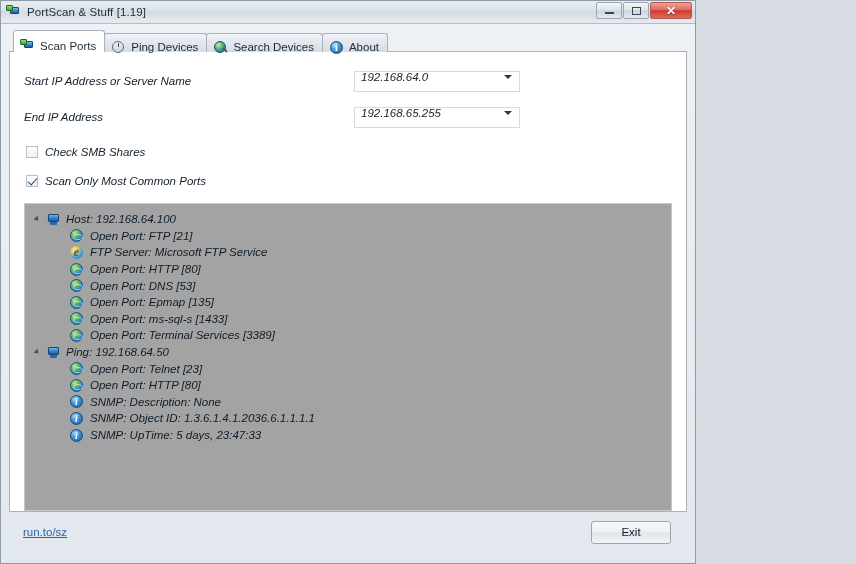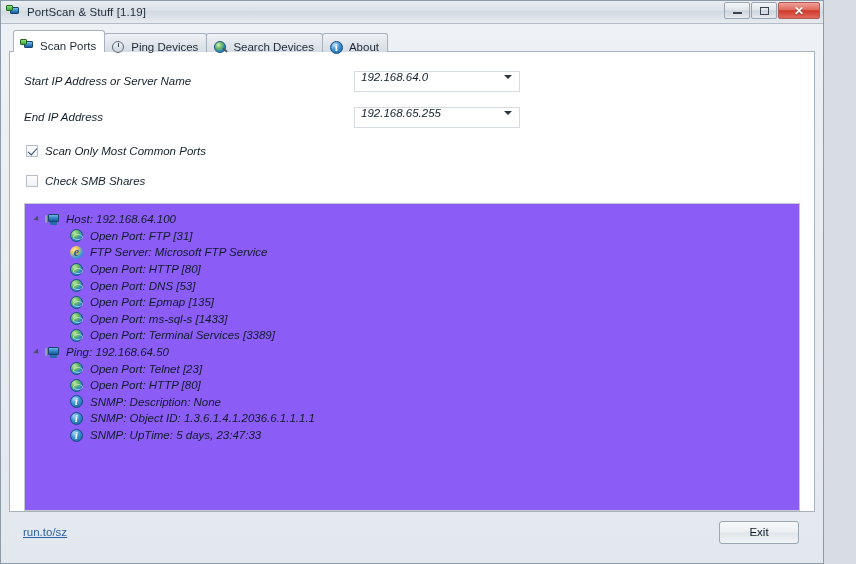--- a/index.html
+++ b/index.html
@@ -13,21 +13,21 @@
     font-size: 11.5px;
     color: #000;
     background: #d8dde3;
     overflow: hidden;
   }
 
   
   .window {
     position: absolute;
     left: 0; top: 0;
-    width: 824px; height: 564px;
+    width: 696px; height: 564px;
     box-sizing: border-box;
     background: linear-gradient(180deg,#eef1f5 0%, #e3e8ee 100%);
     border: 1px solid #8d9aa8;
     display: flex;
     flex-direction: column;
   }
 
   
   .titlebar {
     height: 22px;
@@ -212,21 +212,21 @@
     border-width: 0 1.7px 1.7px 0;
     transform: rotate(42deg);
   }
   .check-label { font-size: 11.5px; color: #13202c; }
 
   
   .tree {
     margin-top: 16px;
     flex: 1 1 auto;
     border: 1px solid #c2c9d1;
-    background: #8b5cf6;
+    background: #a3a3a3;
     overflow: hidden;
     padding: 7px 0 12px 0;
     box-sizing: border-box;
     min-height: 0;
   }
   .tree-node {
     display: flex;
     align-items: center;
     height: 16.6px;
     font-size: 11.5px;
@@ -504,47 +504,47 @@
       </div>
 
       <div class="form-row">
         <div class="form-label">End IP Address</div>
         <div class="combo">
           <div class="combo-value">192.168.65.255</div>
           <div class="combo-arrow"></div>
         </div>
       </div>
 
+      <div class="check-row second">
+        <div class="checkbox"></div>
+        <div class="check-label">Check SMB Shares</div>
+      </div>
+
       <div class="check-row">
         <div class="checkbox checked"></div>
         <div class="check-label">Scan Only Most Common Ports</div>
-      </div>
-
-      <div class="check-row second">
-        <div class="checkbox"></div>
-        <div class="check-label">Check SMB Shares</div>
       </div>
 
       <div class="tree">
 
         <div class="tree-node host">
           <div class="expander"></div>
           <div class="node-icon">
             <div class="ic-monitor-side"></div>
               <div class="ic-monitor-screen"></div>
               <div class="ic-monitor-base"></div>
           </div>
           <span>Host: 192.168.64.100</span>
         </div>
 
         <div class="tree-node child">
           <div class="node-icon">
               <div class="ic-globe"></div>
             </div>
-          <span>Open Port: FTP [31]</span>
+          <span>Open Port: FTP [21]</span>
         </div>
         <div class="tree-node child">
           <div class="node-icon">
               <div class="ic-ie"></div>
             </div>
           <span>FTP Server: Microsoft FTP Service</span>
         </div>
         <div class="tree-node child">
           <div class="node-icon">
               <div class="ic-globe"></div>

